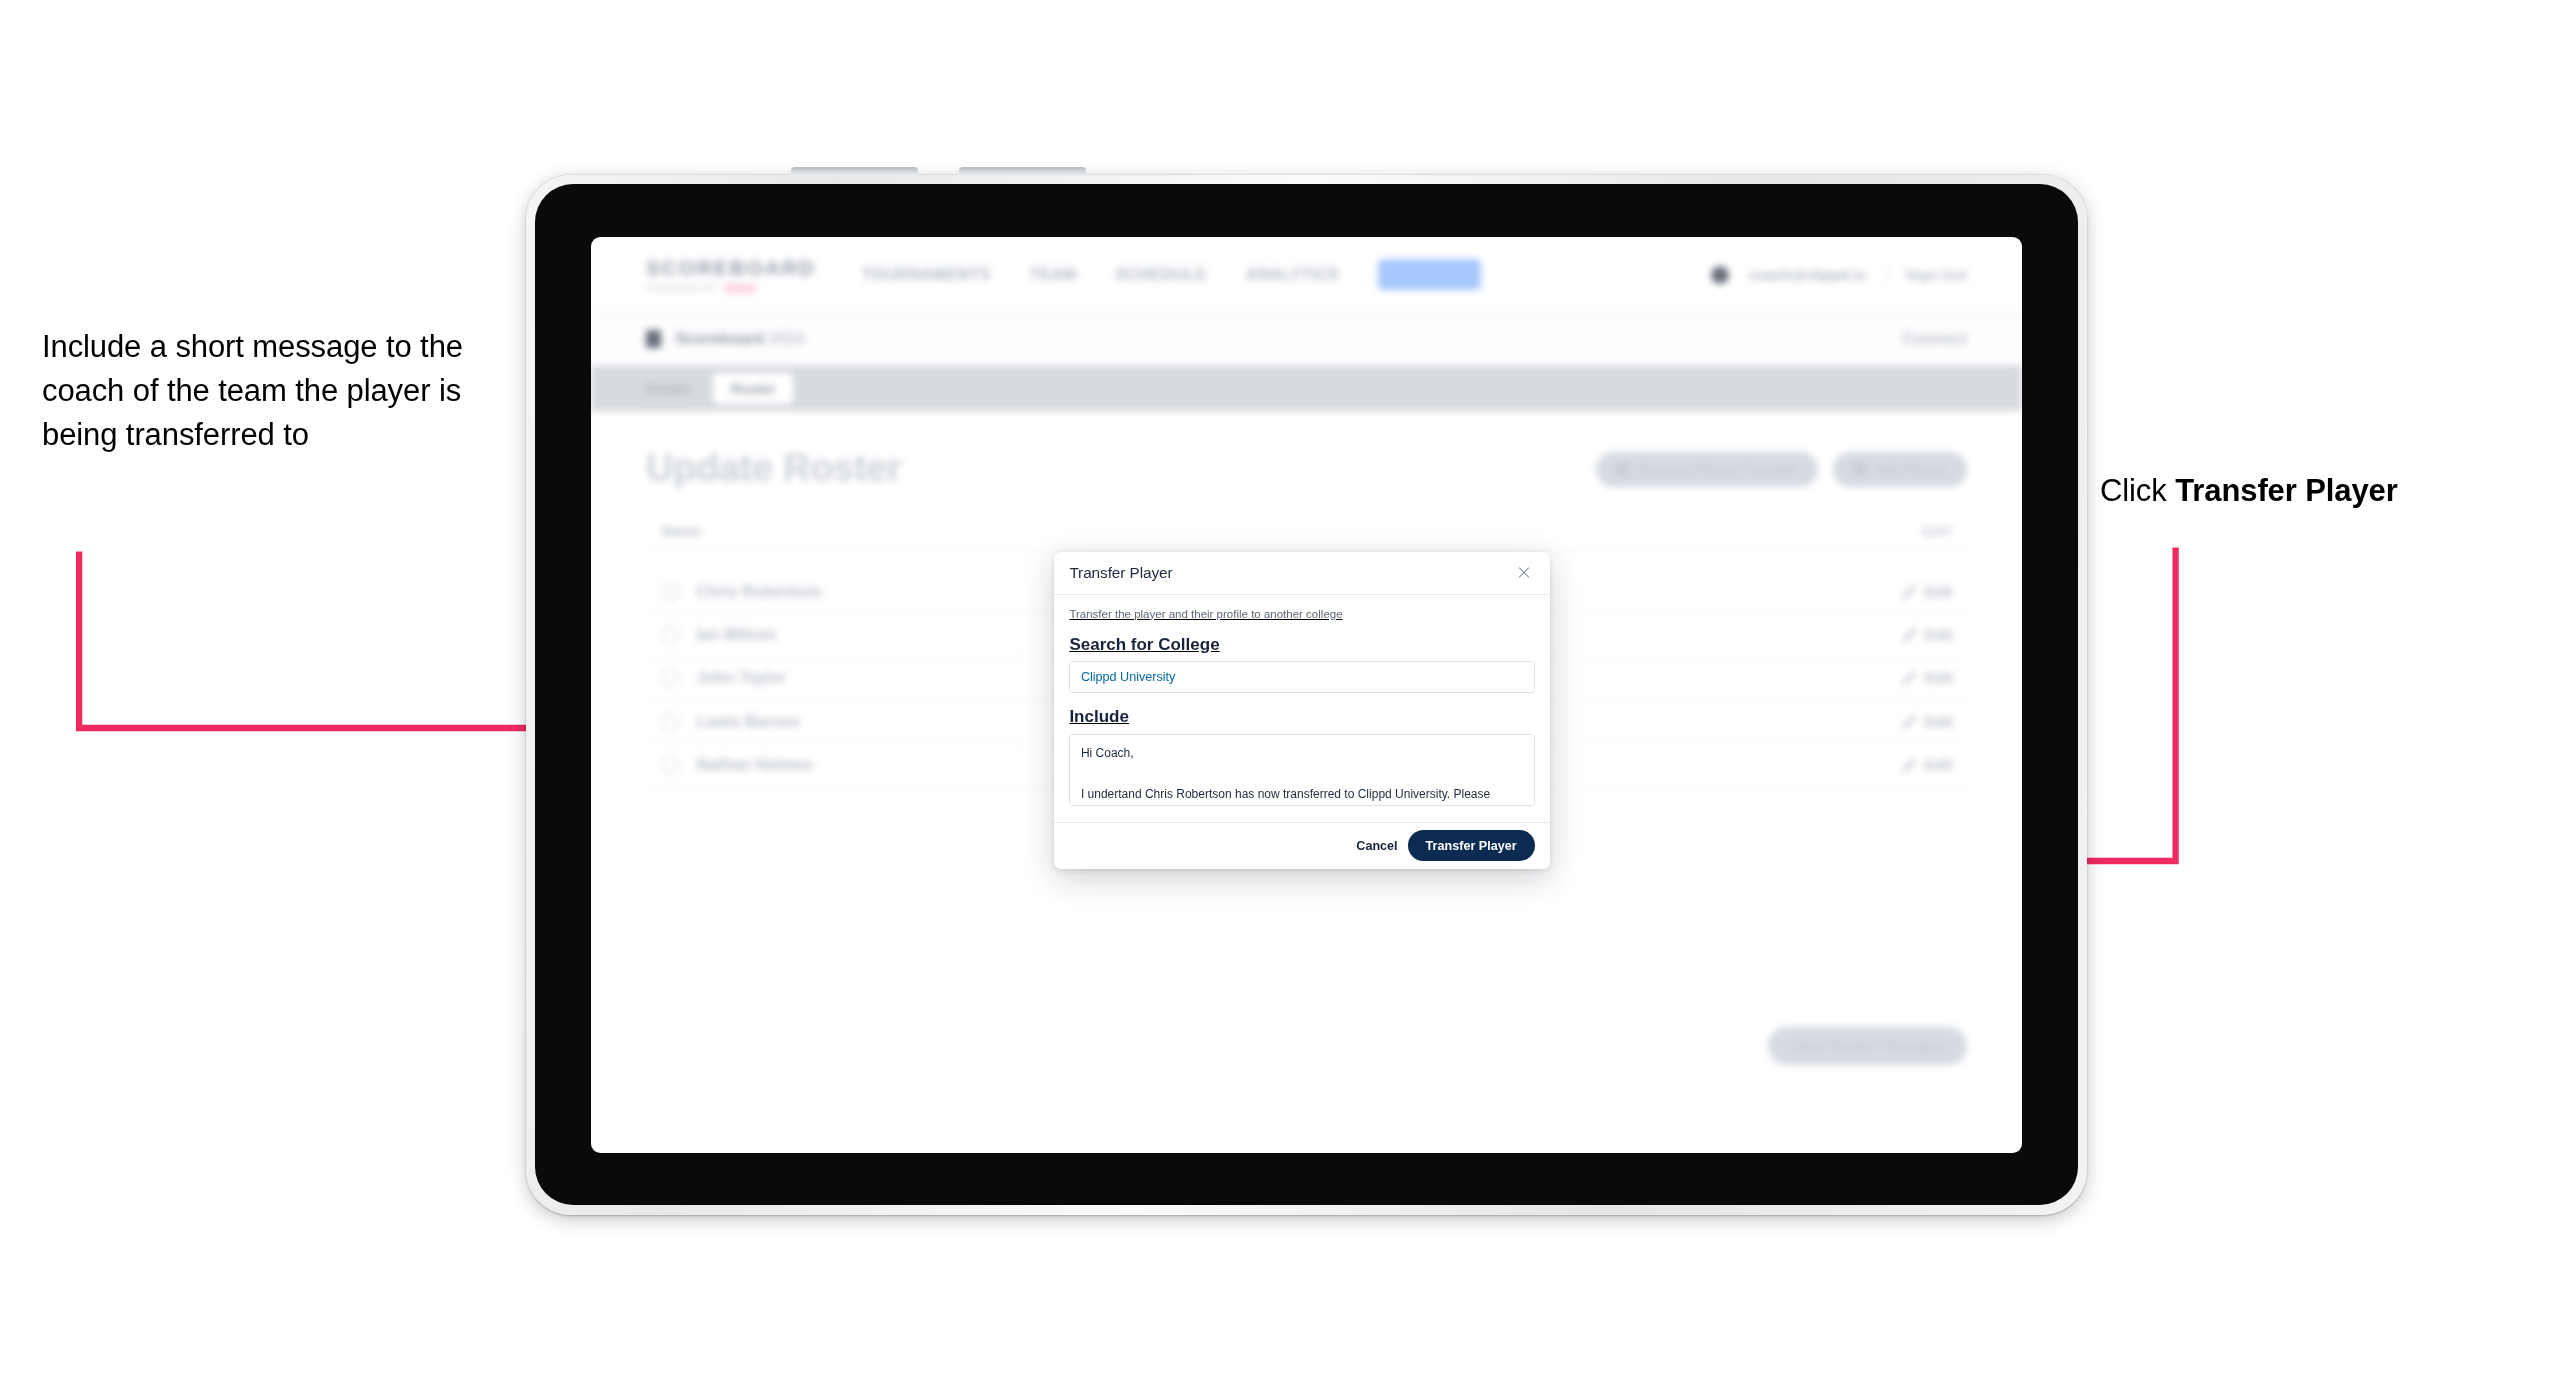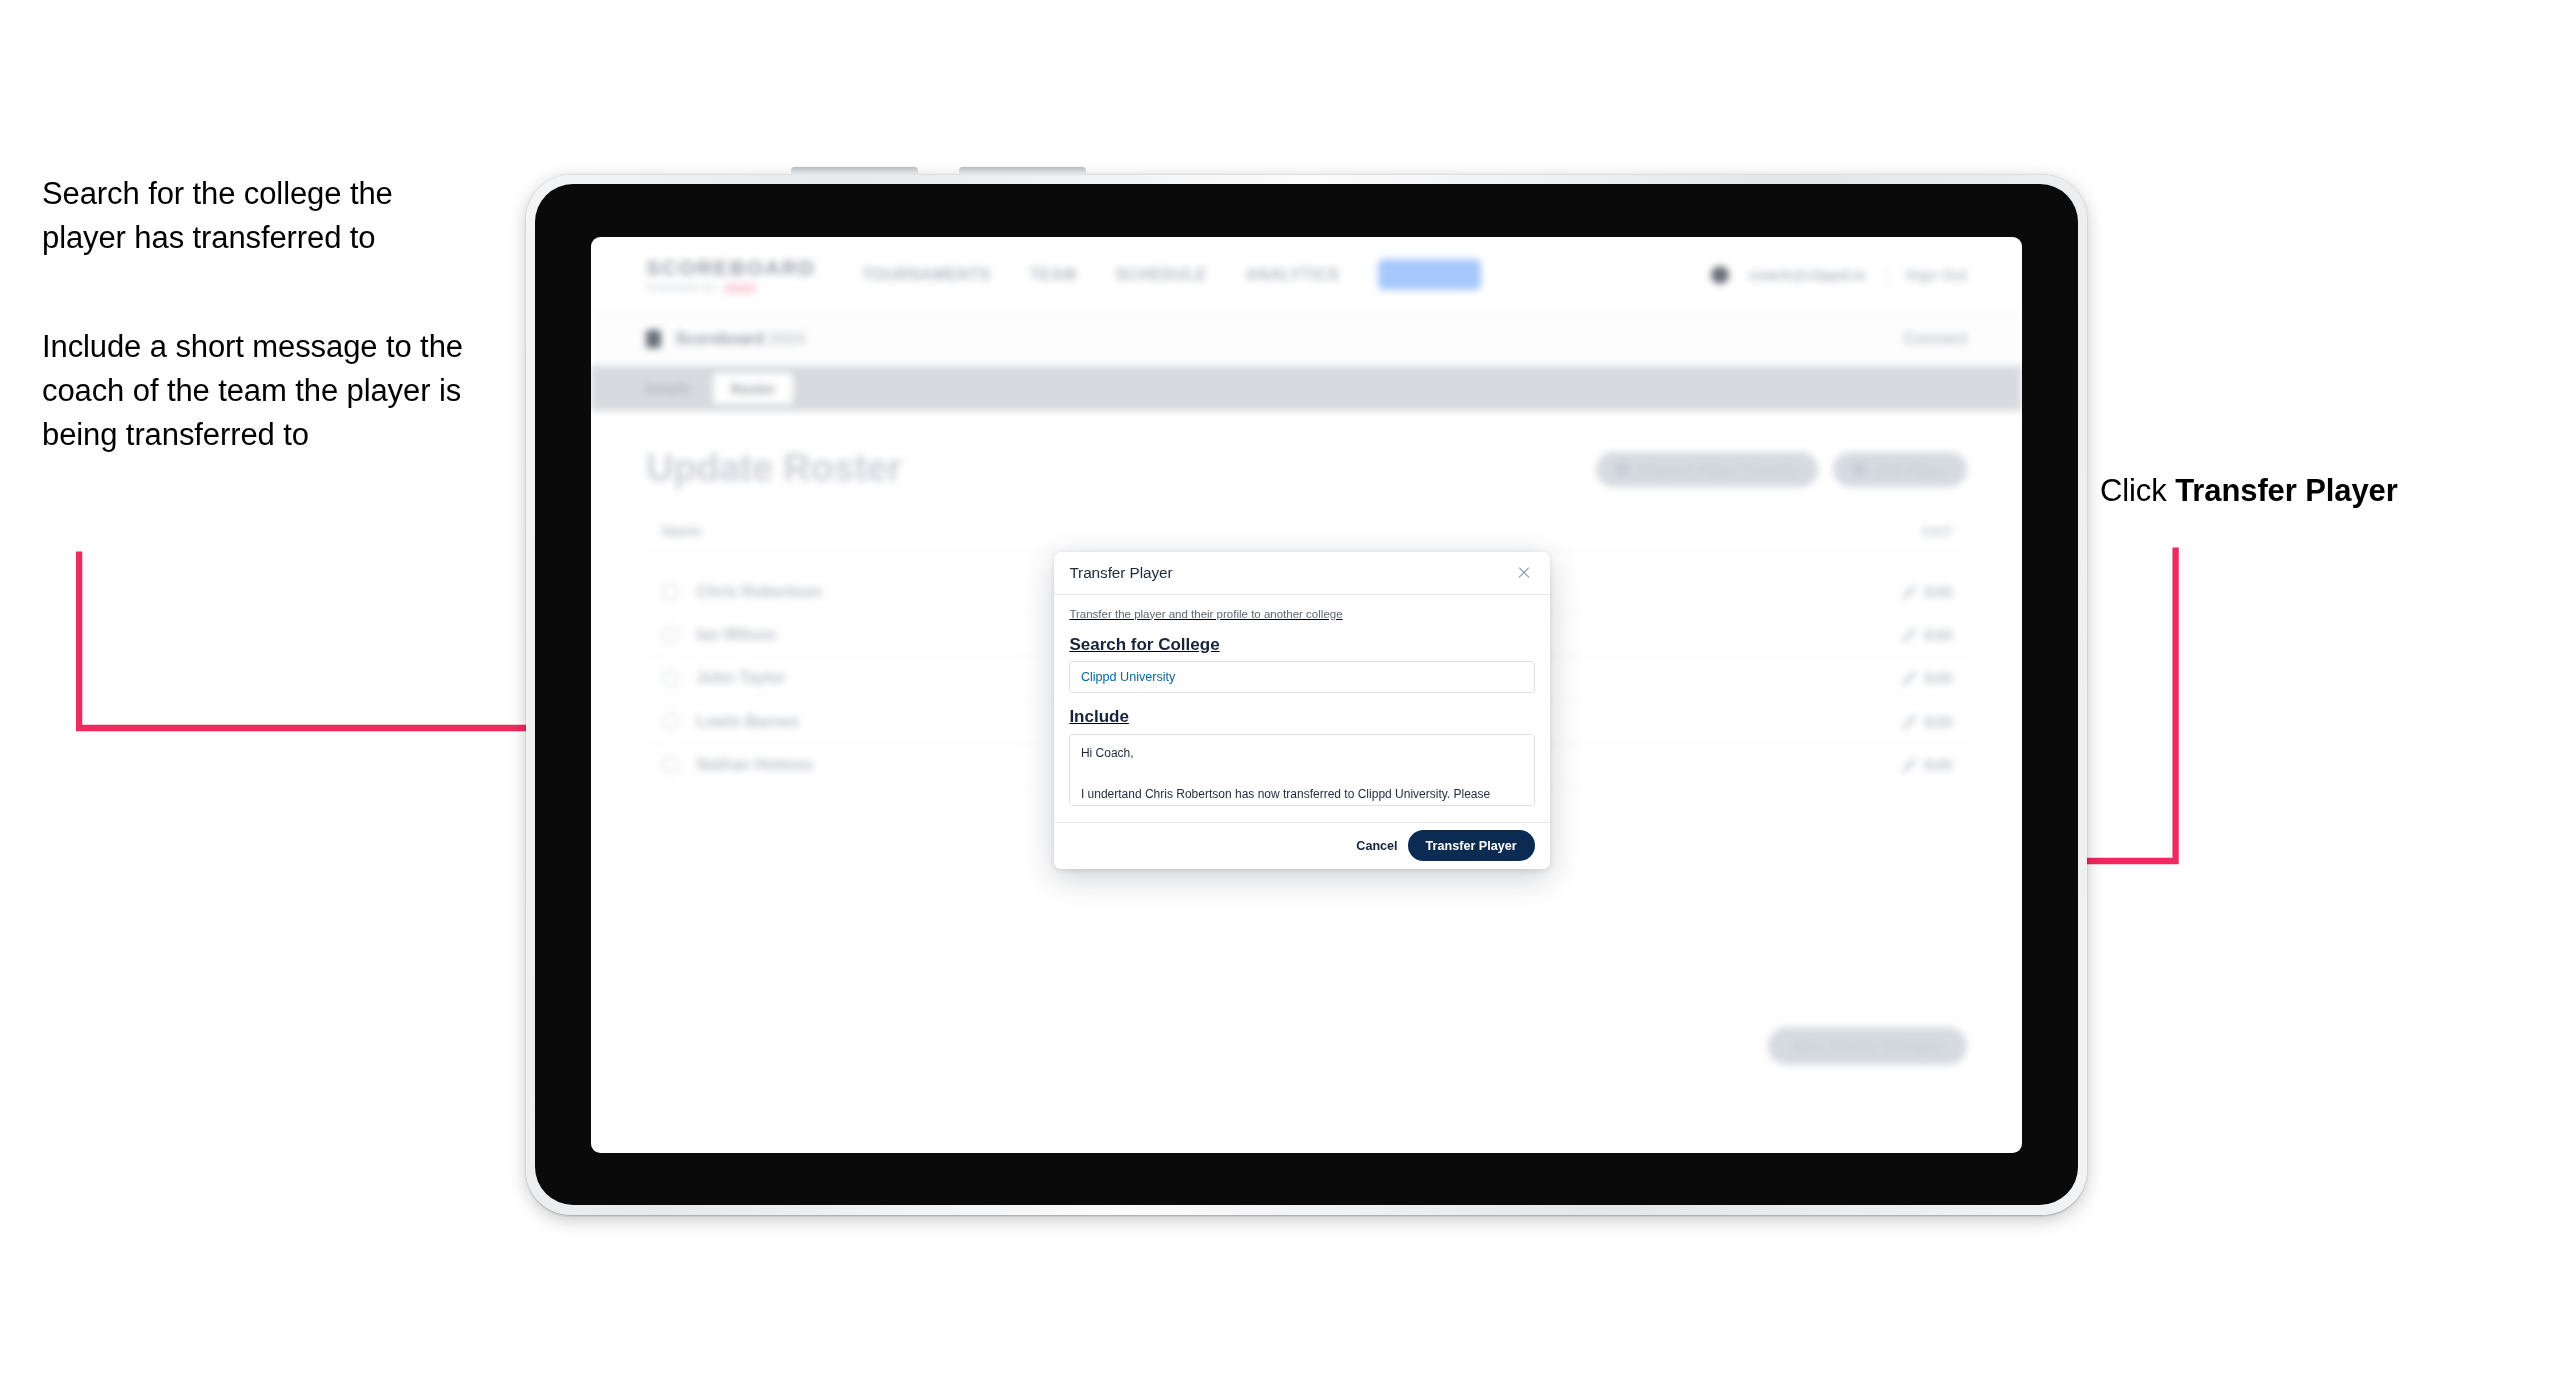--- a/index.html
+++ b/index.html
@@ -194,21 +194,20 @@
     background:#0c2b52; color:#fff; border:none; border-radius:699px;
     height: 31px; padding: 0 18px; font-size:12.6px; font-weight:700;
     cursor:pointer; font-family:"Liberation Sans", sans-serif;
   }
 </style>
 </head>
 <body>
 
 <div id="stage">
 
-  <div class="anno" id="anno-left-1">Search for the college the player has transferred to</div>
   <div class="anno" id="anno-left-2">Include a short message to the coach of the team the player is being transferred to</div>
 
   <div class="anno" id="anno-right-1">
     <span>Click </span><b>Transfer Player</b>
   </div>
 
   <svg class="arrow-svg" id="arrow-left" style="left:0px; top:532px; width:1092px; height:224px;" viewBox="0 0 1560 320">
     <path d="M113 28 L113 280 L1470 280" fill="none" stroke="#ee2a5f" stroke-width="9"></path>
     <path d="M1492 280 L1452 258 L1452 302 Z" fill="#ee2a5f"></path>
   </svg>

